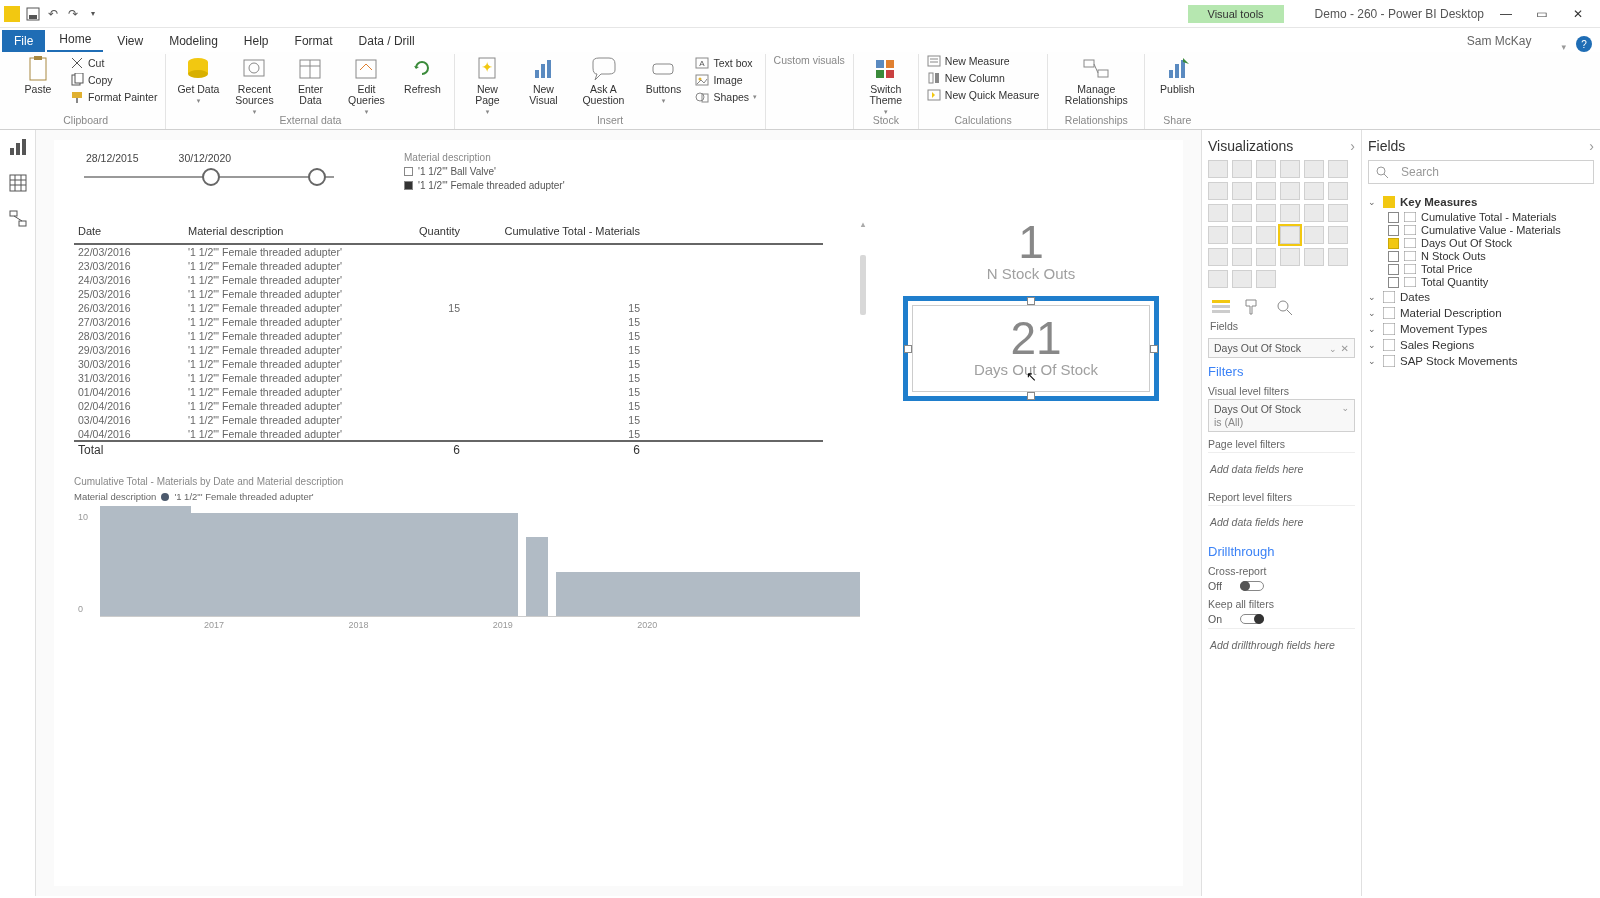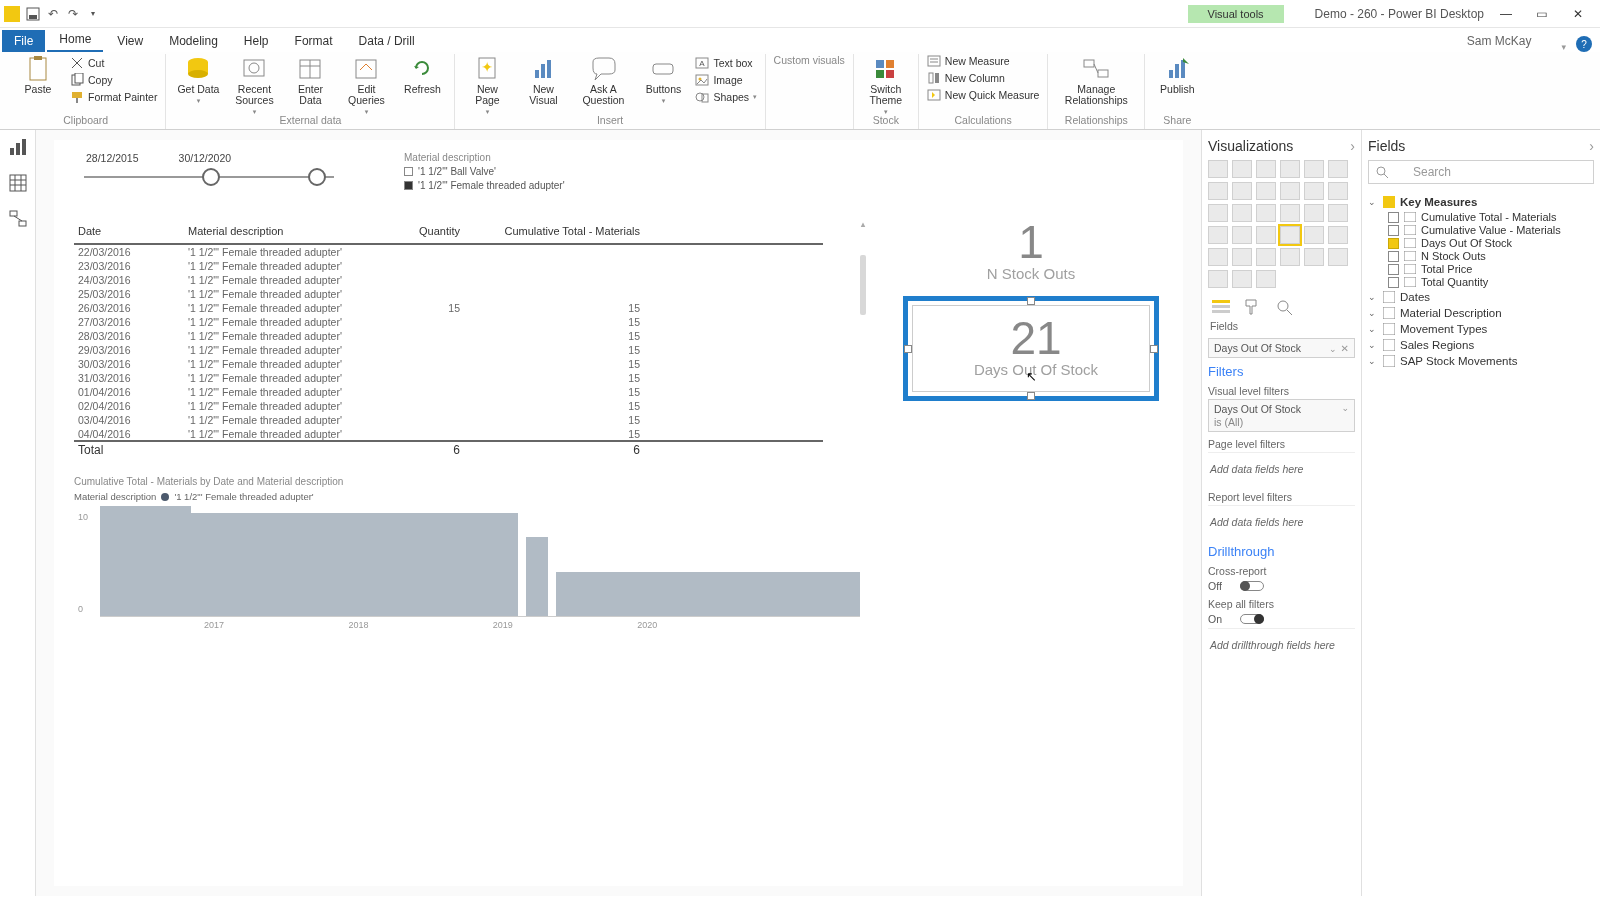--- a/index.html
+++ b/index.html
@@ -103,21 +103,21 @@
   .sect-h { font-size:13px; color:#3b82f6; margin:6px 0 4px 0; }
   .sect-sub { font-size:10.5px; color:#666; margin:6px 0 2px 0; }
   .placeholder { font-size:10.5px; color:#666; padding:10px 2px; border-top:1px solid #eee;font-style:italic; }
   .toggle-row { display:flex; align-items:center; gap:18px; font-size:10.5px; color:#555; margin:3px 0; }
   .toggle { width:24px; height:10px; border:1px solid #888; border-radius:6px; position:relative; background:#fff; }
   .toggle .knob { position:absolute; width:10px; height:10px; border-radius:50%; background:#555; top:-1px; }
   .toggle.off .knob { left:-1px; }
   .toggle.on .knob { right:-1px; background:#333; }
 
   .fieldspane { width:238px; padding:8px 6px; background:#fff; }
-  .search { display:flex; align-items:center; gap:24px; border:1px solid #d0d0d0; padding:4px 6px; margin:6px 0 10px 0; color:#999; font-size:12px; }
+  .search { display:flex; align-items:center; gap:12px; border:1px solid #d0d0d0; padding:4px 6px; margin:6px 0 10px 0; color:#999; font-size:12px; }
   .ftnode { display:flex; align-items:center; gap:5px; padding:2px 0; font-size:11.5px; color:#333; }
   .ftnode .exp { width:10px; color:#666; font-size:9px; }
   .ftnode .tic { width:12px; height:12px; }
   .ftchild { padding-left:20px; display:flex; align-items:center; gap:5px; font-size:11px; color:#333; margin:1px 0; }
   .ftchild .cb { width:11px; height:11px; border:1px solid #888; background:#fff; flex-shrink:0; }
   .ftchild .cb.checked { background:#f2c811; border-color:#c9a80a; }
   .ftchild .mi { width:12px; height:10px; }
 
   svg { display:block; }
 </style>

